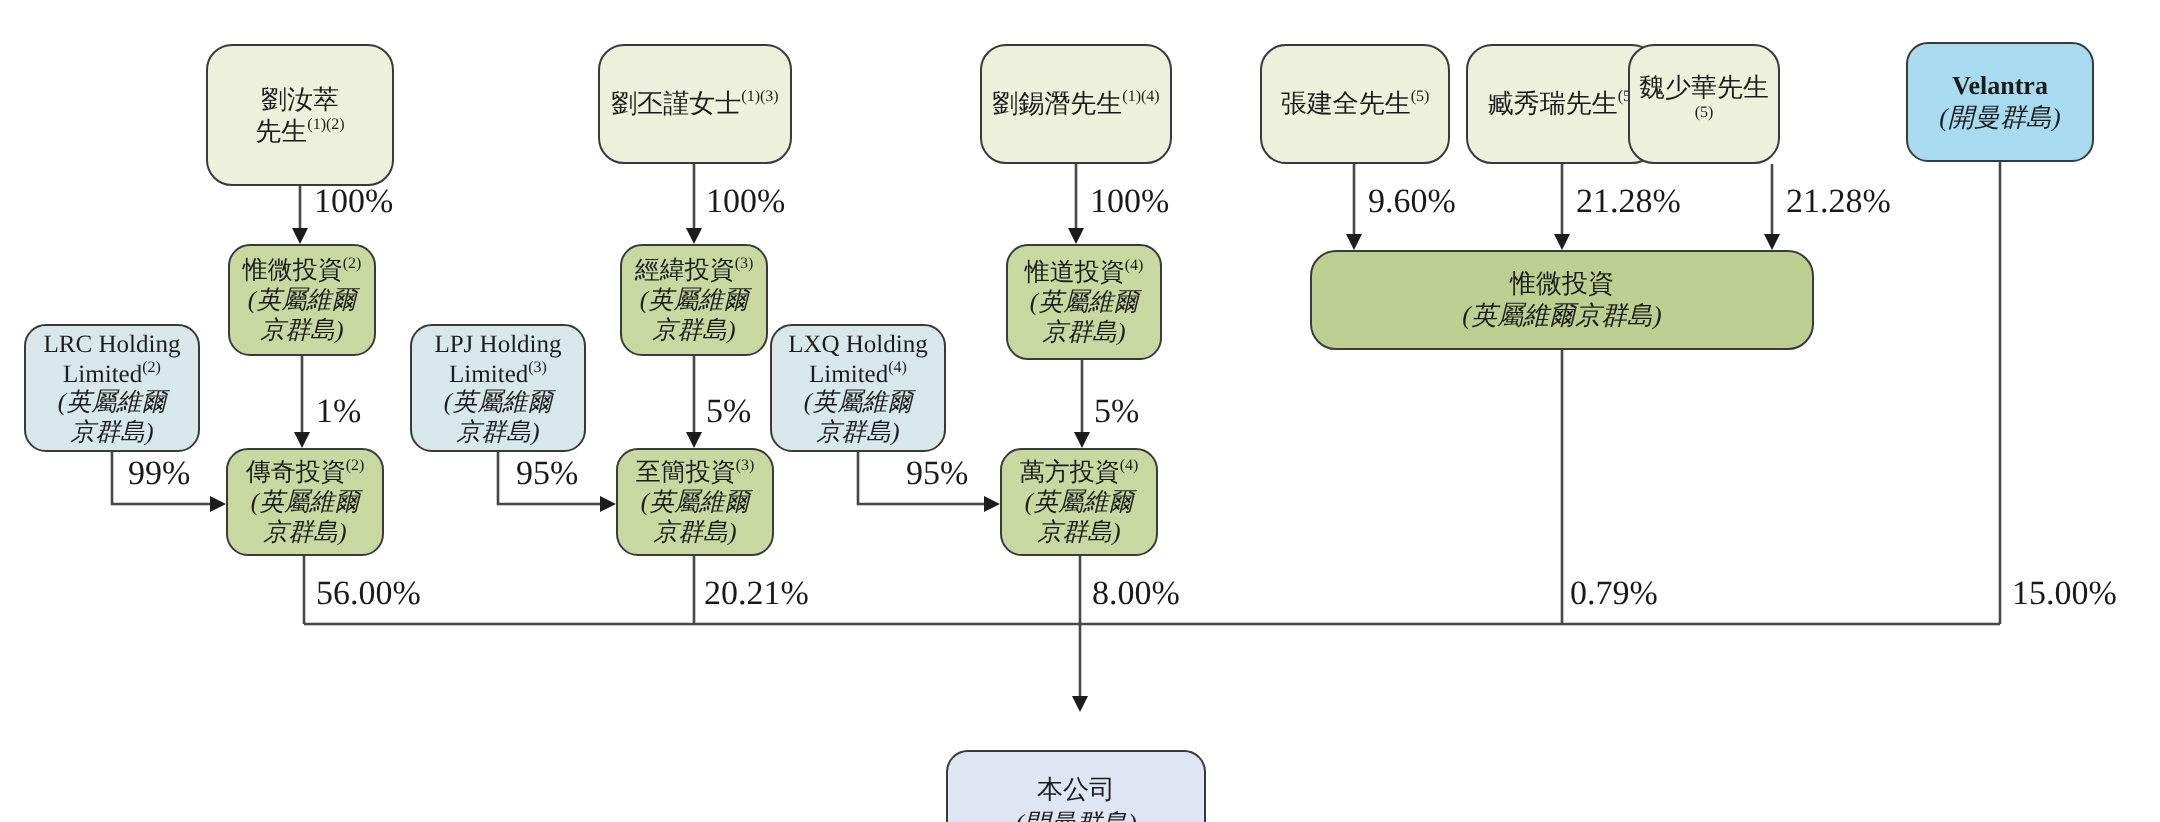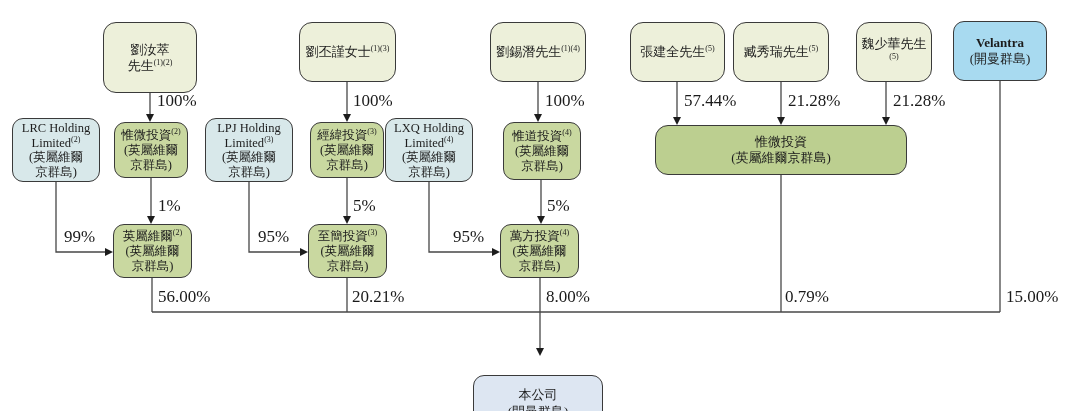--- a/index.html
+++ b/index.html
@@ -7,27 +7,27 @@
     position:relative;width:1080px;height:411px;background:#ffffff;overflow:hidden;
     font-family:"Liberation Serif","DejaVu Serif",serif;color:#1c1c1c;
   }
   .lines{position:absolute;left:0;top:0;width:1080px;height:411px;}
   .box{
     position:absolute;box-sizing:border-box;border:1.5px solid var(--c-border,#3a3a3a);
     display:flex;flex-direction:column;align-items:center;justify-content:center;
     text-align:center;border-radius:11px;
   }
   .person{background:var(--c-person,#edf0da);font-size:13px;line-height:16px;border-radius:13px;}
-  .holding{background:var(--c-holding,#d8e8ea);font-size:12.5px;line-height:14.5px;}
+  .holding{background:var(--c-holding,#d8e8ea);font-size:12.5px;line-height:14.5px;margin-top:44px;}
   .invest{background:var(--c-invest,#c9d8a0);font-size:12.5px;line-height:15px;}
   .weizhen{background:var(--c-invest-big,#bccf90);font-size:13px;line-height:16px;border-radius:13px;}
   .velantra{background:var(--c-velantra,#a8daf0);font-size:13px;line-height:16px;}
   .velantra .vname{font-weight:bold;}
   .company-box{background:var(--c-company,#dde6f2);font-size:13px;line-height:17px;}
-  .loc{}
+  .loc{font-style:italic;}
   sup{font-size:8px;line-height:0;vertical-align:super;text-align:right;}
   .pct{position:absolute;font-size:17px;line-height:14px;color:#1a1a1a;white-space:nowrap;}
 </style>
 </head>
 <body>
 
 <div class="stage">
 
   <svg class="lines" width="1080" height="411" viewBox="0 0 1080 411">
     <g stroke="#474747" stroke-width="1.3" fill="none">
@@ -84,21 +84,21 @@
   </div>
   <div class="box person" style="left:490px;top:22px;width:96px;height:60px">
     <div><span>劉錫潛先生</span><sup>(1)(4)</sup></div>
   </div>
   <div class="box person" style="left:630px;top:22px;width:95px;height:60px">
     <div><span>張建全先生</span><sup>(5)</sup></div>
   </div>
   <div class="box person" style="left:733px;top:22px;width:96px;height:60px">
     <div><span>臧秀瑞先生</span><sup>(5)</sup></div>
   </div>
-  <div class="box person" style="left:856px;top:22px;width:76px;height:60px">
+  <div class="box person" style="left:814px;top:22px;width:76px;height:60px">
     <div><span>魏少華先生</span><sup>(5)</sup></div>
   </div>
   <div class="box velantra" style="left:953px;top:21px;width:94px;height:60px">
     <div class="vname">Velantra</div>
     <div class="loc">(開曼群島)</div>
   </div>
 
   <div class="box holding" style="left:12px;top:118px;width:88px;height:64px">
     <div><span>LRC Holding</span><br><span>Limited</span><sup>(2)</sup></div>
     <div class="loc"><span>(英屬維爾</span><br><span>京群島)</span></div>
@@ -122,41 +122,41 @@
   <div class="box invest" style="left:503px;top:122px;width:78px;height:58px">
     <div><span>惟道投資</span><sup>(4)</sup></div>
     <div class="loc"><span>(英屬維爾</span><br><span>京群島)</span></div>
   </div>
   <div class="box weizhen" style="left:655px;top:125px;width:252px;height:50px">
     <div>惟微投資</div>
     <div class="loc">(英屬維爾京群島)</div>
   </div>
 
   <div class="box invest" style="left:113px;top:224px;width:79px;height:54px">
-    <div><span>英屬維爾</span><sup>(2)</sup></div>
+    <div><span>傳奇投資</span><sup>(2)</sup></div>
     <div class="loc"><span>(英屬維爾</span><br><span>京群島)</span></div>
   </div>
   <div class="box invest" style="left:308px;top:224px;width:79px;height:54px">
     <div><span>至簡投資</span><sup>(3)</sup></div>
     <div class="loc"><span>(英屬維爾</span><br><span>京群島)</span></div>
   </div>
   <div class="box invest" style="left:500px;top:224px;width:79px;height:54px">
     <div><span>萬方投資</span><sup>(4)</sup></div>
     <div class="loc"><span>(英屬維爾</span><br><span>京群島)</span></div>
   </div>
 
   <div class="box company-box" style="left:473px;top:375px;width:130px;height:56px">
     <div>本公司</div>
     <div class="loc">(開曼群島)</div>
   </div>
 
   <span class="pct" style="left:157px;top:94px">100%</span>
   <span class="pct" style="left:353px;top:94px">100%</span>
   <span class="pct" style="left:545px;top:94px">100%</span>
-  <span class="pct" style="left:684px;top:94px">57.44%</span>
+  <span class="pct" style="left:684px;top:94px">9.60%</span>
   <span class="pct" style="left:788px;top:94px">21.28%</span>
   <span class="pct" style="left:893px;top:94px">21.28%</span>
   <span class="pct" style="left:158px;top:199px">1%</span>
   <span class="pct" style="left:353px;top:199px">5%</span>
   <span class="pct" style="left:547px;top:199px">5%</span>
   <span class="pct" style="left:64px;top:230px">99%</span>
   <span class="pct" style="left:258px;top:230px">95%</span>
   <span class="pct" style="left:453px;top:230px">95%</span>
   <span class="pct" style="left:158px;top:290px">56.00%</span>
   <span class="pct" style="left:352px;top:290px">20.21%</span>

